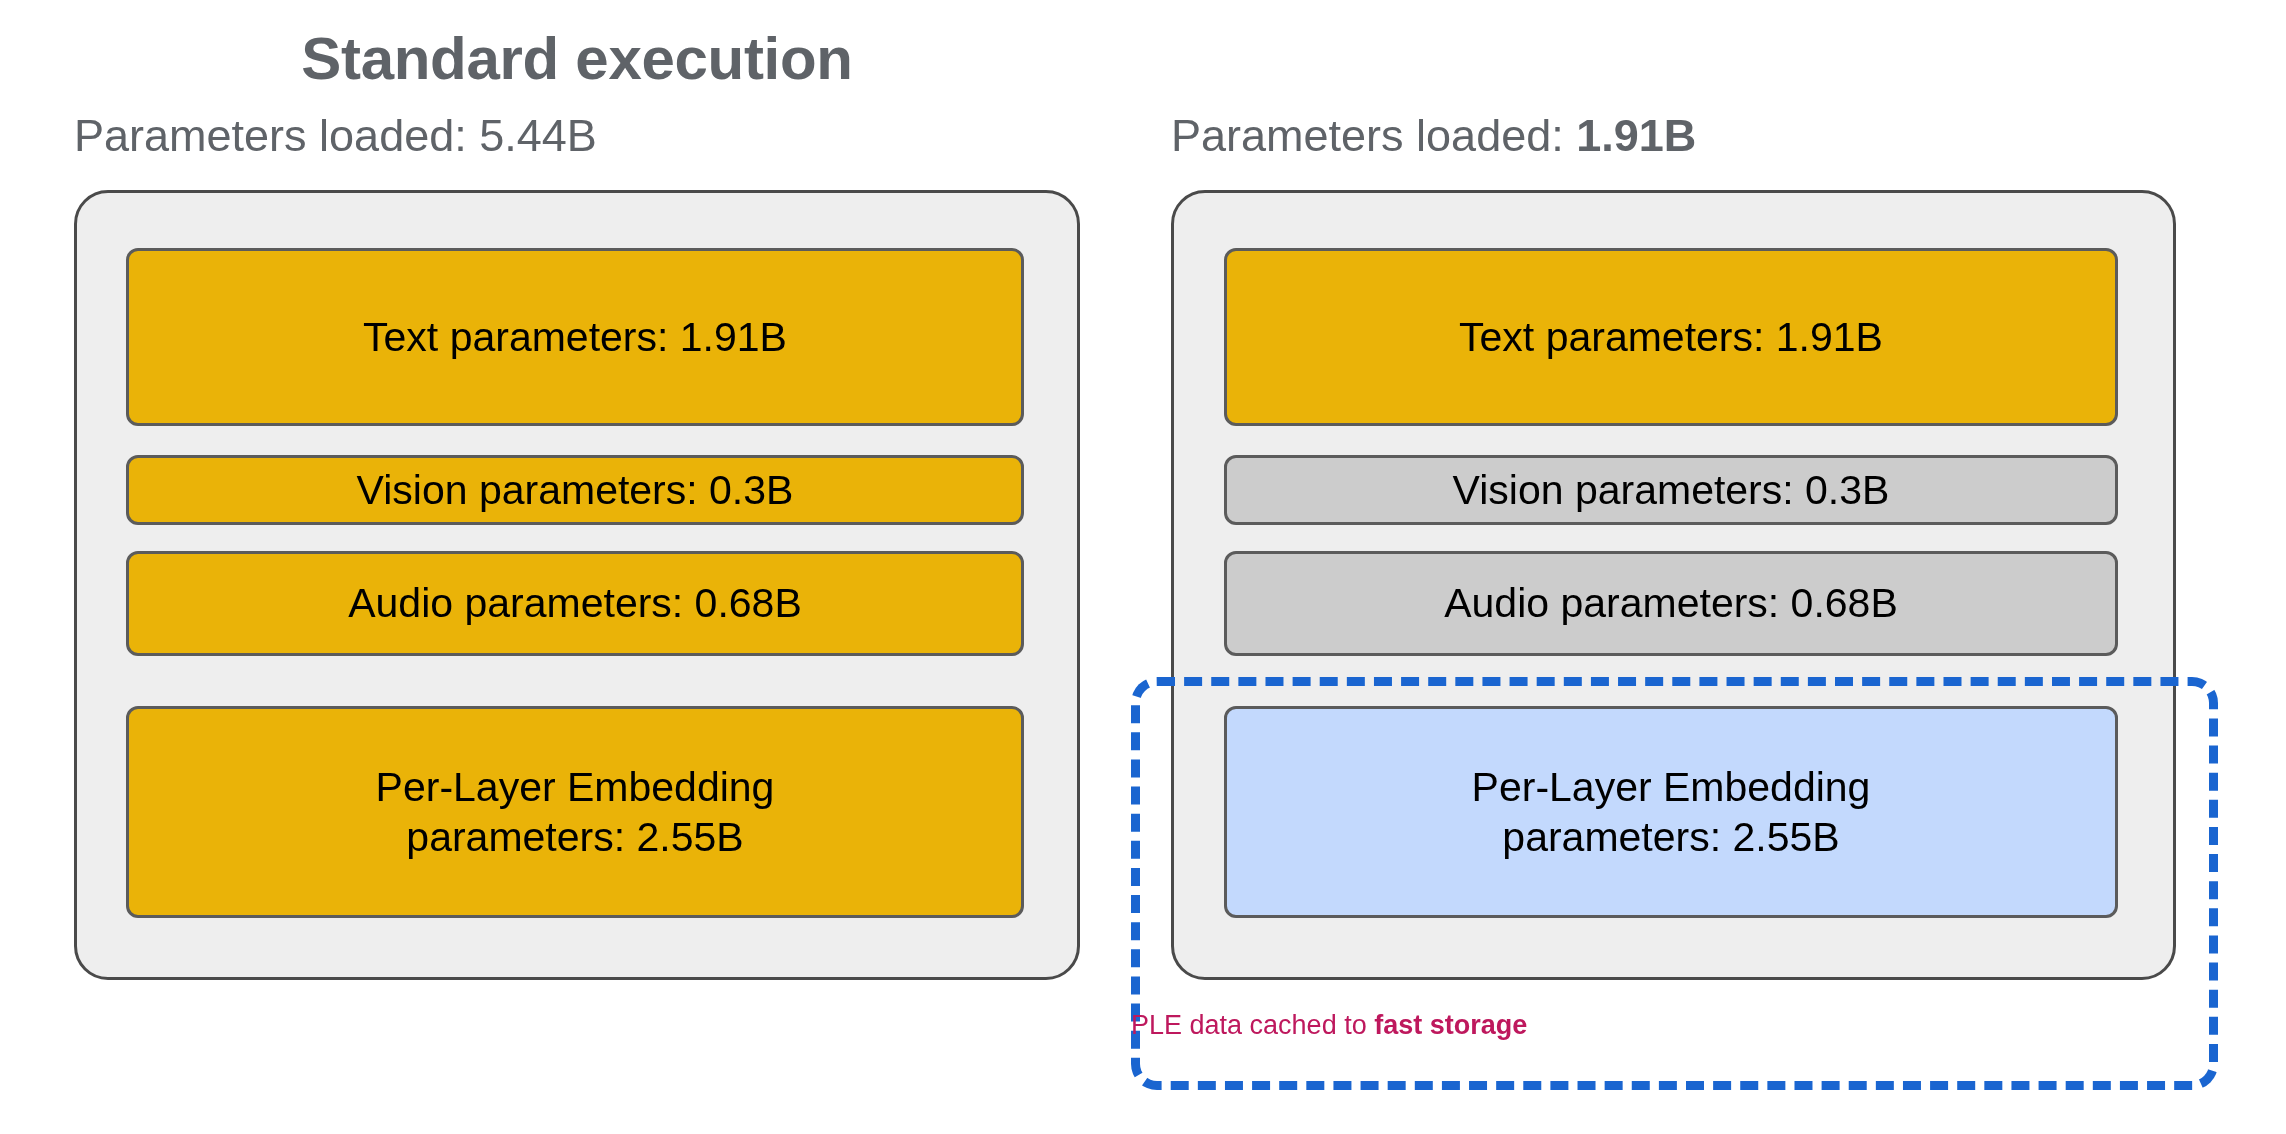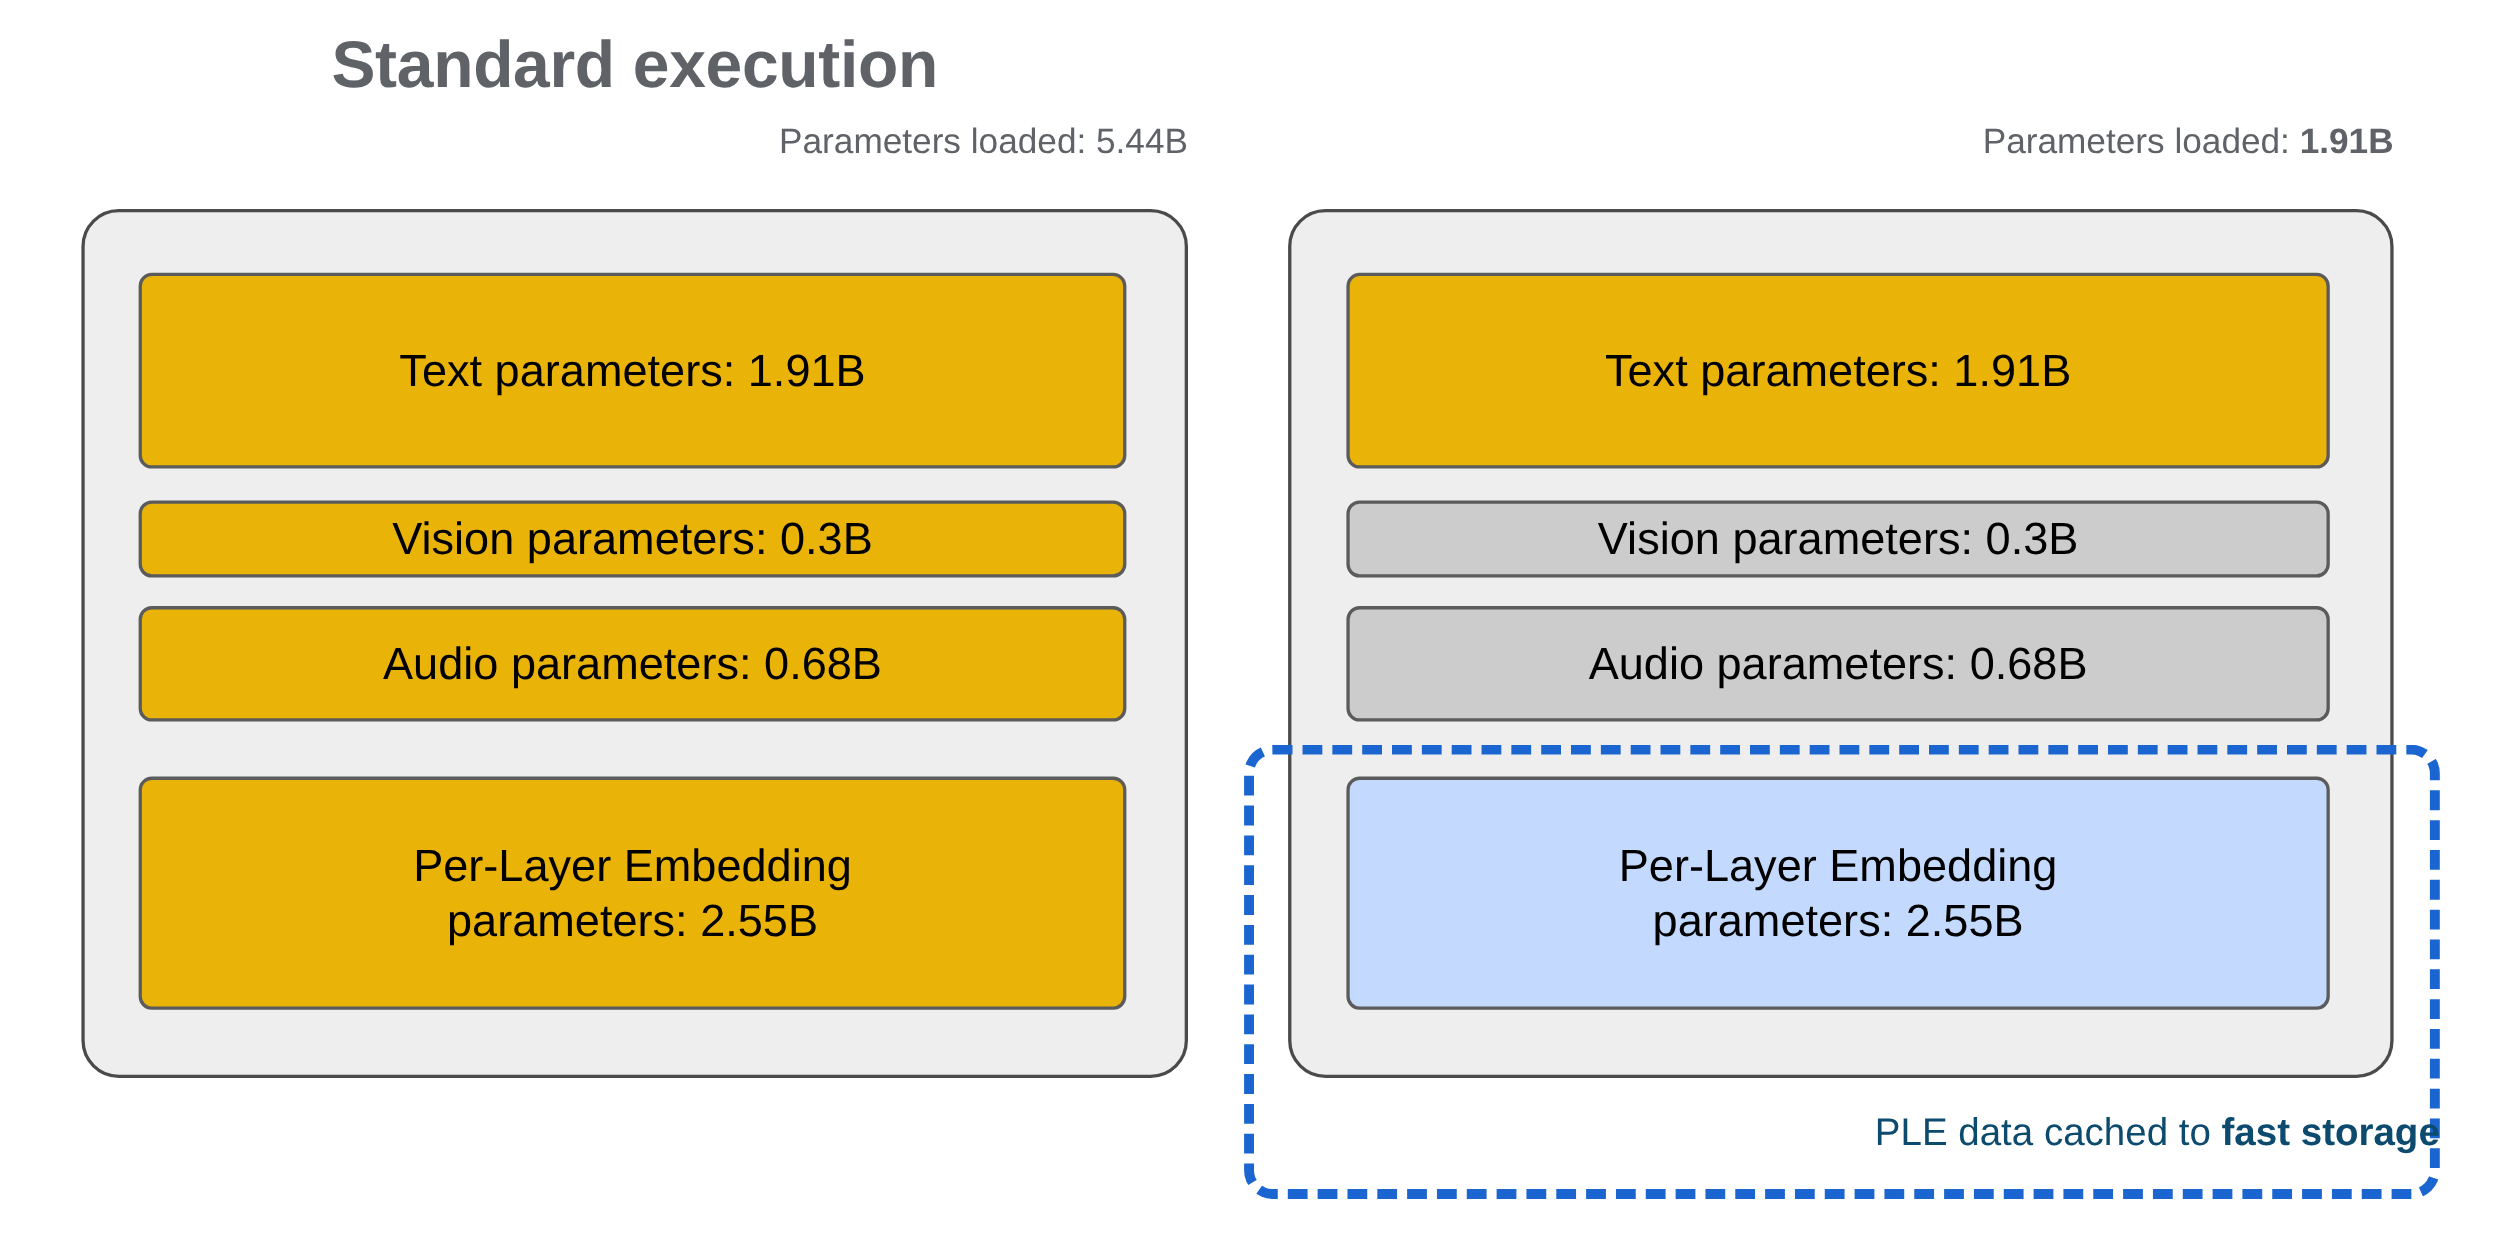--- a/index.html
+++ b/index.html
@@ -28,22 +28,22 @@
     position: absolute;
     text-align: center;
     font-weight: bold;
     font-size: 60px;
     color: #5f6368;
     letter-spacing: -0.3px;
     white-space: nowrap;
   }
   .col-sub {
     position: absolute;
-    text-align: right;
-    font-size: 32px;
+    text-align: left;
+    font-size: 45px;
     color: #5f6368;
     white-space: nowrap;
   }
   .col-sub b { font-weight: bold; color: #5f6368; }
 
   
   .panel {
     position: absolute;
     background: #eeeeee;
     border: 3px solid #4a4a4a;
@@ -74,23 +74,23 @@
   .cache-region {
     position: absolute;
     box-sizing: border-box;
     border: 9px dashed #1a65d0;
     border-radius: 26px;
     background: transparent;
     pointer-events: none;
   }
   .cache-caption {
     position: absolute;
-    text-align: right;
-    font-size: 35px;
-    color: #0c4a6e;
+    text-align: left;
+    font-size: 27px;
+    color: #be185d;
     white-space: nowrap;
   }
   .cache-caption b { font-weight: bold; }
 </style>
 </head>
 <body>
 
 <div class="stage">
 
   <div class="col-title" style="left:74px; top:24px; width:1006px;">Standard execution</div>

